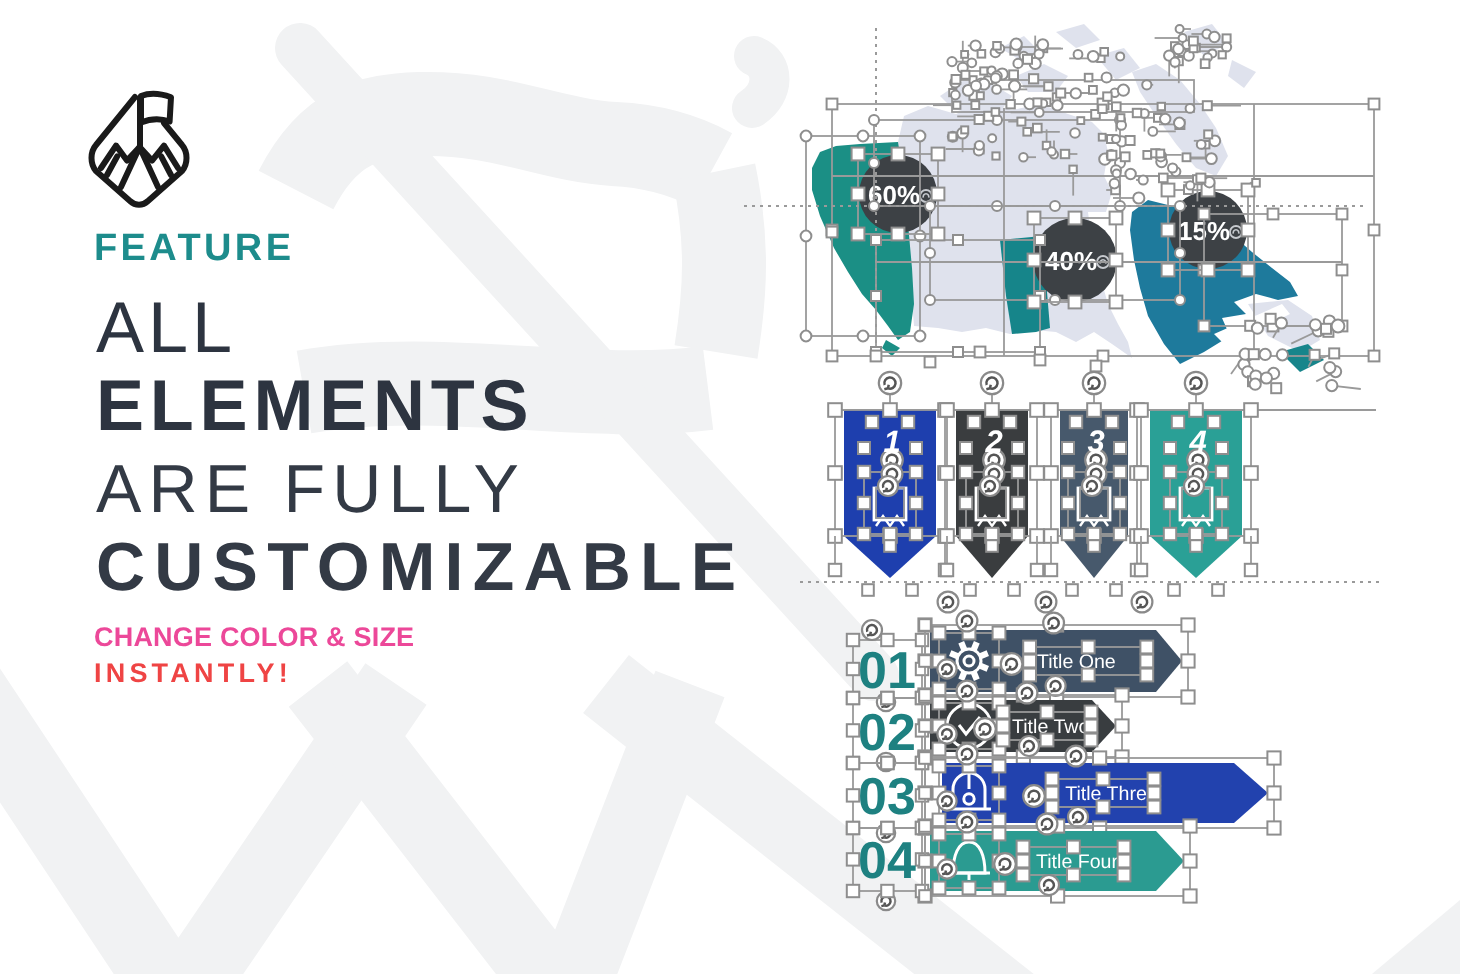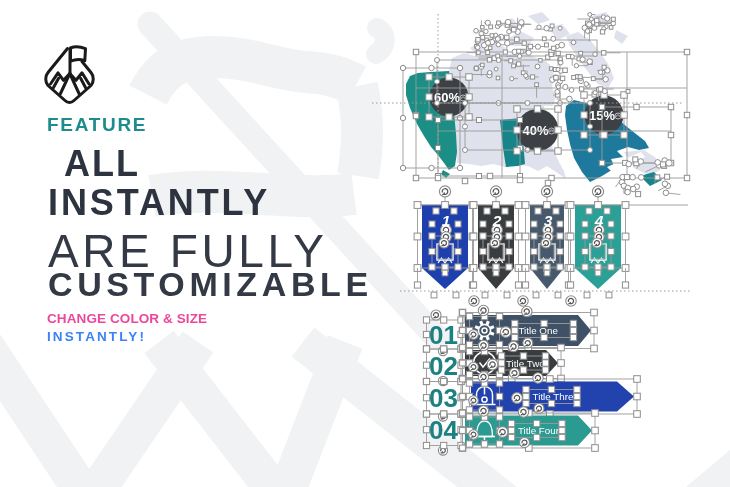--- a/index.html
+++ b/index.html
@@ -34,26 +34,26 @@
 <g fill="none" stroke="#1a1a1a" stroke-width="3.0" stroke-linejoin="round" stroke-linecap="round">
 <path d="M 27.5,10.5 L 8,34.5 C 5,38 5,44 8,47.5 L 25,62.5 C 27.7,65 31.3,65 34,62.5 L 51,47.5 C 54,44 54,38 51,34.5 L 42,23.5"></path>
 <path d="M 30,11 L 30,36.5"></path>
 <path d="M 30.5,10 C 35,8.2 40,8.6 45.5,10.6 L 44.8,22.8 C 40,20.9 35.5,21.2 30.5,23.2 Z"></path>
 <path d="M 10.5,46 L 18,34.8 L 23.5,42.3 L 29.8,35.5 L 36,42.3 L 42,34.8 L 49,46"></path>
 <path d="M 20.5,55.5 L 29.8,35.5 L 39,55.5"></path>
 <path d="M 13.5,49.5 L 18.6,40.2 M 45.5,49.5 L 40.6,40.2"></path>
 </g>
 </svg>
 <div class="t" style="left:47px;top:115px;font-size:19px;font-weight:bold;letter-spacing:1.7px;color:#1d8c8c;">FEATURE</div>
-<div class="t" style="left:64px;top:146px;font-size:36px;font-weight:bold;letter-spacing:2px;color:#2d3440;">ALL</div>
-<div class="t" style="left:48px;top:185px;font-size:36px;font-weight:bold;letter-spacing:2.9px;color:#2d3440;">INSTANTLY</div>
-<div class="t" style="left:48px;top:228px;font-size:46px;font-weight:400;letter-spacing:3.6px;color:#333a45;">ARE FULLY</div>
+<div class="t" style="left:48px;top:146px;font-size:36px;font-weight:normal;letter-spacing:2px;color:#2d3440;">ALL</div>
+<div class="t" style="left:48px;top:185px;font-size:36px;font-weight:bold;letter-spacing:2.9px;color:#2d3440;">ELEMENTS</div>
+<div class="t" style="left:48px;top:228px;font-size:34px;font-weight:400;letter-spacing:3.6px;color:#333a45;">ARE FULLY</div>
 <div class="t" style="left:48px;top:267px;font-size:34px;font-weight:700;letter-spacing:4.6px;color:#333a45;text-align:center;">CUSTOMIZABLE</div>
 <div class="t" style="left:47px;top:311.5px;font-size:13.5px;font-weight:bold;letter-spacing:0.1px;color:#ec4899;">CHANGE COLOR &amp; SIZE</div>
-<div class="t" style="left:47px;top:330px;font-size:13.5px;font-weight:bold;letter-spacing:2.1px;color:#3b82f6;">INSTANTLY!</div>
+<div class="t" style="left:47px;top:330px;font-size:13.5px;font-weight:bold;letter-spacing:2.1px;color:#ef4444;">INSTANTLY!</div>
 <svg width="730" height="487" style="position:absolute;left:0;top:0" viewBox="0 0 730 487">
 
 <path d="M 449,71 L 452,58 L 464,53 L 478,57 L 492,51 L 506,55 L 520,52 L 534,57 L 546,61 L 552,67 L 554,76 L 552,88 L 556,96 L 553,106 L 544,106 L 546,122 L 550,138 L 554,152 L 559,162 L 564,171 L 566,179 L 556,172 L 547,166 L 538,171 L 528,166 L 517,165 L 505,167 L 493,164 L 481,166 L 469,164 L 457,163 L 455,138 L 452,112 L 450,90 Z" fill="#dfe2ed"></path>
 <path d="M 470,48 L 482,40 L 496,42 L 506,48 L 500,56 L 488,58 L 476,54 Z" fill="#dfe2ed"></path>
 <path d="M 508,38 L 522,32 L 534,38 L 528,46 L 514,46 Z" fill="#dfe2ed"></path>
 <path d="M 500,24 L 512,18 L 520,26 L 510,30 Z" fill="#dfe2ed"></path>
 <path d="M 528,16 L 542,12 L 550,20 L 538,24 Z" fill="#dfe2ed"></path>
 <path d="M 548,28 L 562,24 L 570,34 L 558,40 Z" fill="#dfe2ed"></path>
 <path d="M 566,36 L 578,32 L 590,40 L 600,52 L 608,64 L 614,78 L 608,88 L 598,84 L 588,72 L 578,58 L 570,46 Z" fill="#dfe2ed"></path>
 <path d="M 592,16 L 606,12 L 614,22 L 602,28 Z" fill="#dfe2ed"></path>

